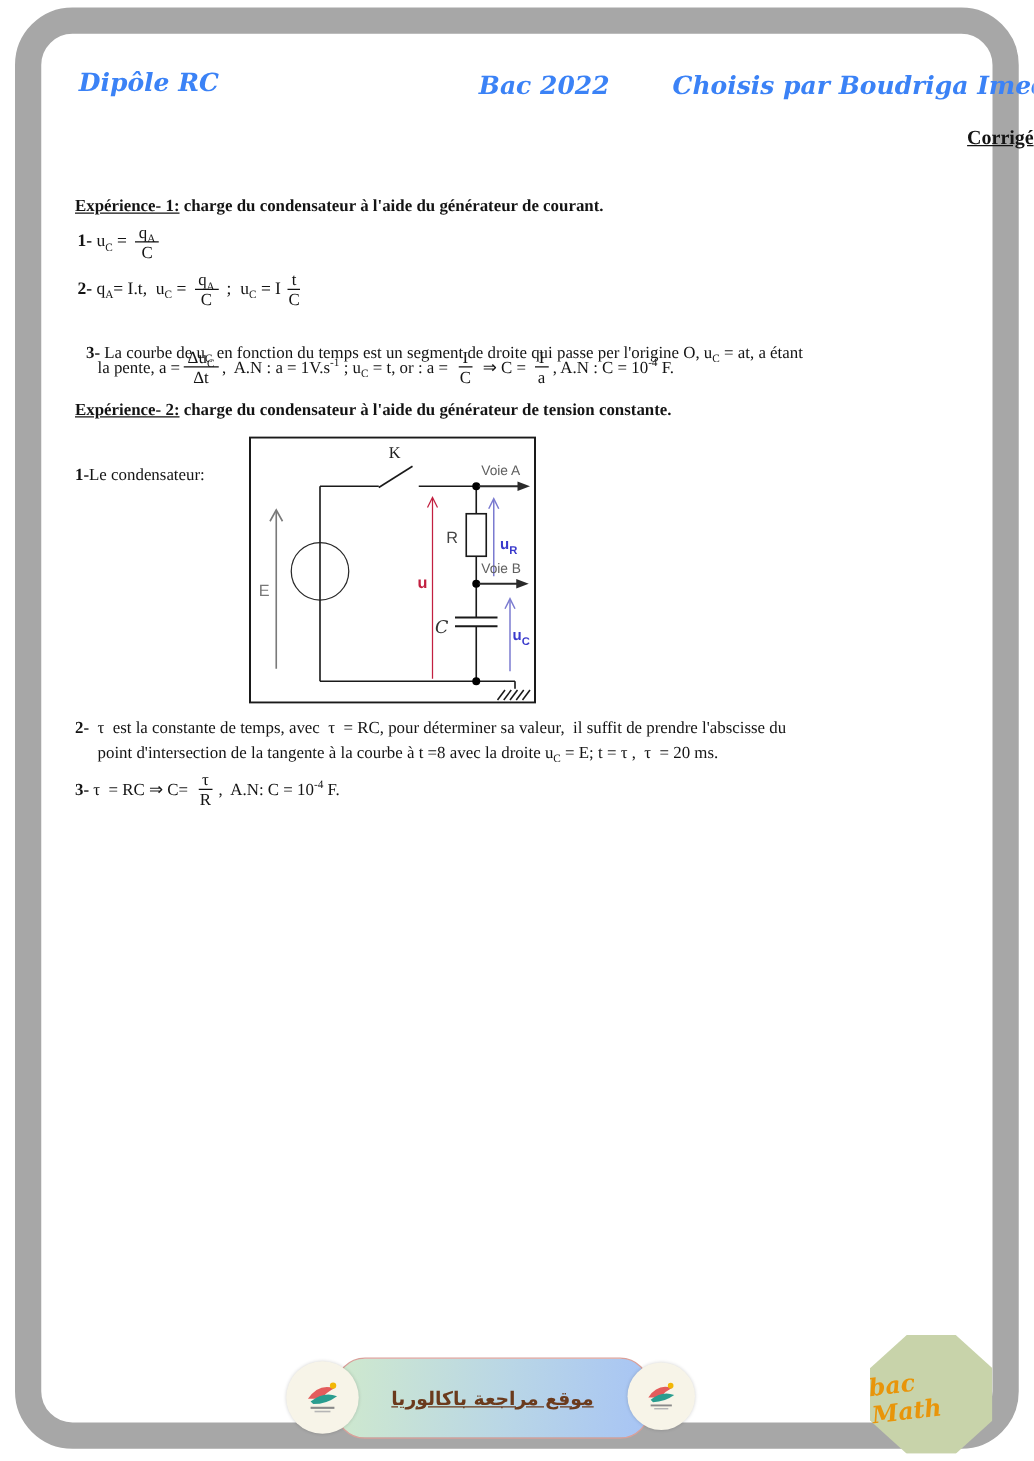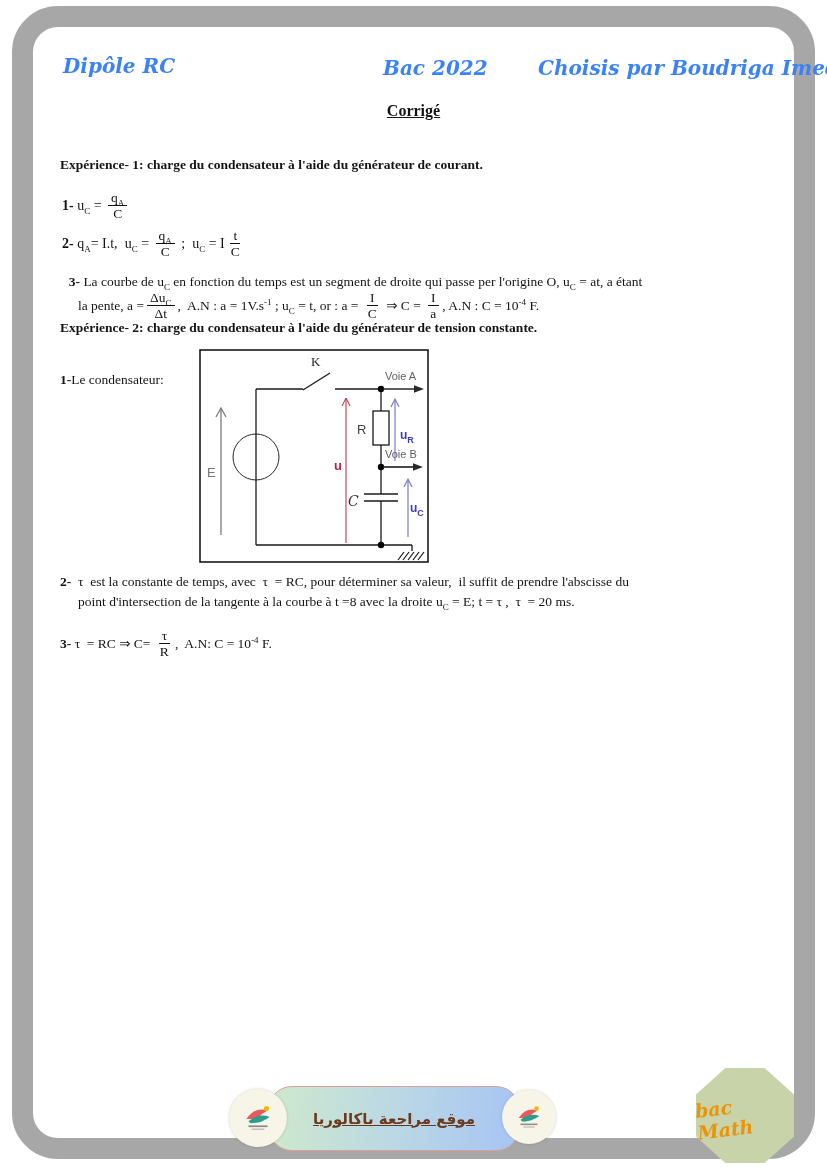--- a/index.html
+++ b/index.html
@@ -8,34 +8,34 @@
     background:#ffffff;color:#141414;
     font-family:"Liberation Serif",serif;
   }
   .frame{
     position:absolute;left:12px;top:6px;width:803px;height:1153px;
     box-sizing:border-box;border:21px solid #a7a7a7;border-radius:46px;
   }
   .abs{position:absolute;white-space:pre}
   
   .hdr{font-family:"DejaVu Serif",serif;font-style:italic;font-weight:bold;font-size:20px;color:#3b82f6}
-  .title{left:0;width:827px;text-align:center;font-weight:bold;font-size:16px}
+  .title{left:0;width:827px;text-align:right;font-weight:bold;font-size:16px}
   .title span{text-decoration:underline}
   
   .h{font-weight:bold;font-size:13.5px}
-  .h .lbl{}
+  .h .lbl{text-decoration:underline}
   
   .bl{font-size:13.5px}
   .bl b,.row b{font-weight:bold}
   sub{font-size:9px;line-height:0}
   sup{font-size:9px;line-height:0}
   
   .row{display:flex;align-items:center;font-size:14px;white-space:pre}
   .row .g{display:inline}
-  .frac{display:inline-flex;flex-direction:column;align-items:center;margin:12px 3px;line-height:1.12;font-size:13.5px}
+  .frac{display:inline-flex;flex-direction:column;align-items:center;margin:0 3px;line-height:1.12;font-size:13.5px}
   .fn{border-bottom:1px solid #111;padding:0 3px;text-align:center}
   .fd{padding:0 3px;text-align:center}
   
   .diagram{position:absolute;left:199px;top:349px}
   
   .pill{
     position:absolute;left:268px;top:1086px;width:252px;height:65px;border-radius:24px;
     background:linear-gradient(95deg,#cfe9cd 0%,#b9d6e6 55%,#a7c4f5 100%);
     z-index:5;display:flex;flex-direction:column;align-items:center;justify-content:center;
     text-align:center;gap:1px;border:1px solid #d9a09a;box-sizing:border-box;

